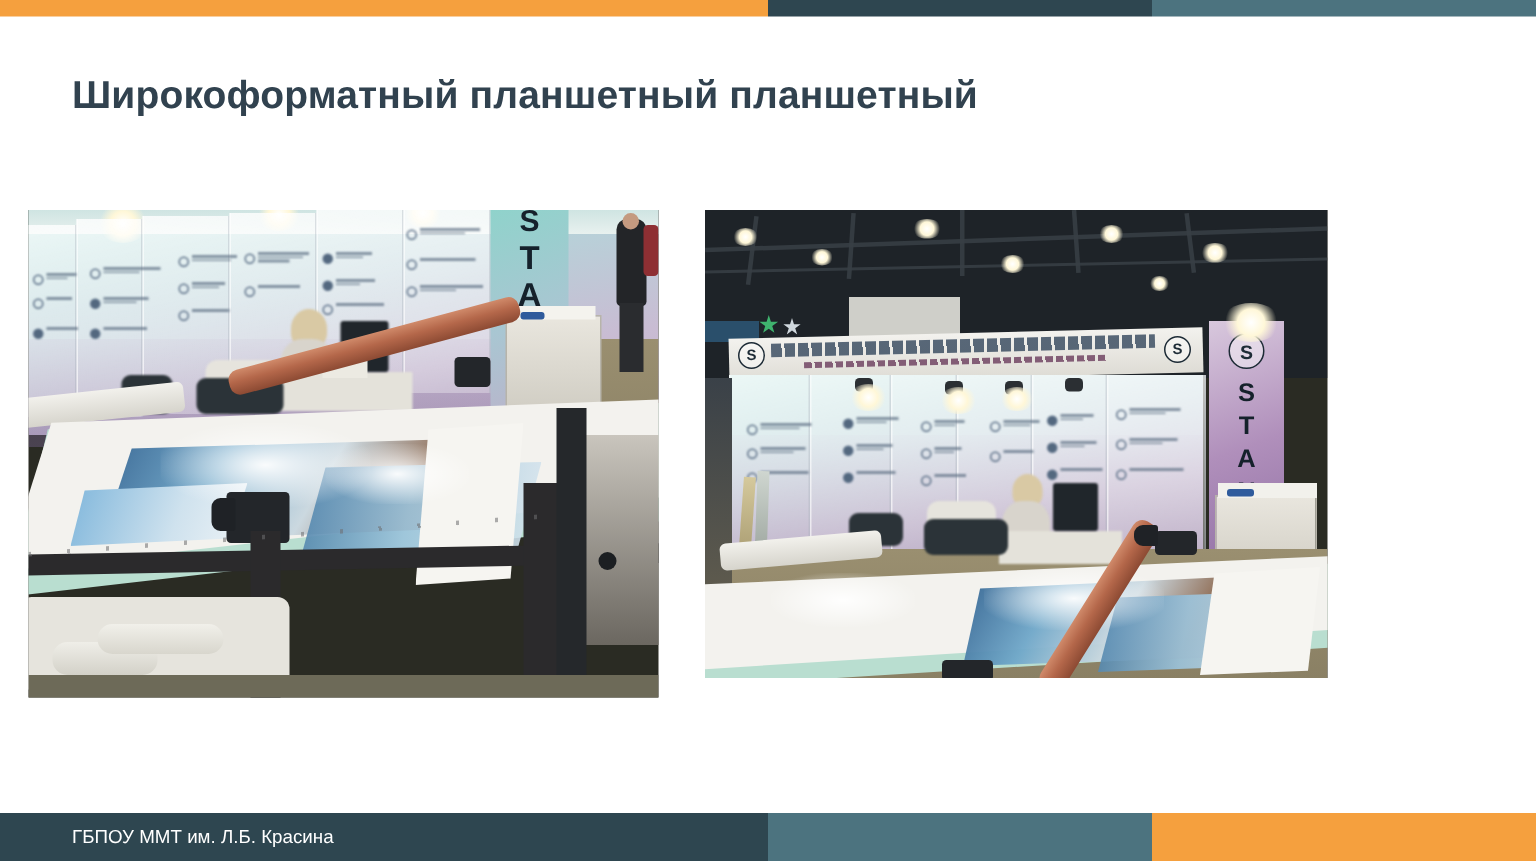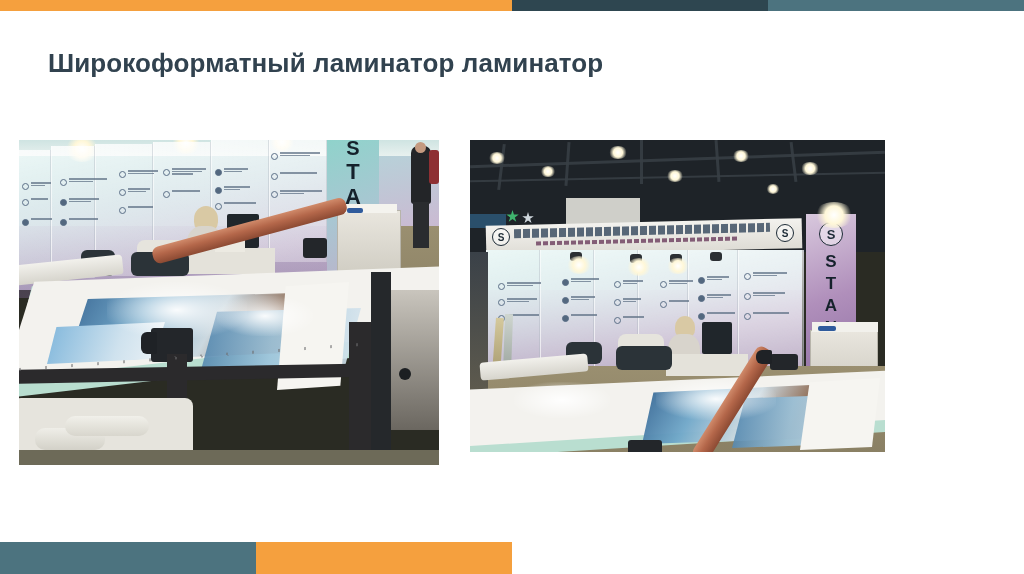--- a/index.html
+++ b/index.html
@@ -241,21 +241,21 @@
 </style>
 </head>
 <body>
 
 <div class="top-bar">
   <div class="seg-orange"></div>
   <div class="seg-dark"></div>
   <div class="seg-teal"></div>
 </div>
 
-<div class="slide-title">Широкоформатный ламинатор ламинатор</div>
+<div class="slide-title">Широкоформатный планшетный планшетный</div>
 
 <div class="photo photo-left">
   <div class="scene">
 
     <div class="booth-wall" style="left:0; top:0; width:420px; height:150px;"></div>
 
     <div style="position:absolute;left:0;top:86px;width:420px;height:72px;background:linear-gradient(180deg,rgba(160,140,180,0.18) 0%,rgba(120,100,145,0.42) 100%);"></div>
 
     <div style="position:absolute;left:0;top:0;width:420px;height:16px;background:linear-gradient(180deg,#cfe4e2 0%,#e8f1ef 100%);"></div>
     <div class="ceil-lamp" style="left:46px; top:-4px; width:34px; height:26px;"></div>
@@ -662,15 +662,18 @@
     <div class="glare" style="left:44px; top:242px; width:96px; height:36px;"></div>
 
     <div class="roller" style="left:228px; top:310px; width:130px; height:18px; transform:rotate(-58deg); transform-origin:left center;"></div>
     <div class="roller-head" style="left:300px; top:214px; width:28px; height:16px;"></div>
     <div style="position:absolute;left:286px;top:210px;width:16px;height:14px;background:#1f2226;border-radius:6px 2px 2px 6px;"></div>
     <div class="roller-head" style="left:158px; top:300px; width:34px; height:14px;"></div>
   </div>
 </div>
 
 <div class="footer-bar">
+  <div class="f-dark">
+    <span class="footer-text">ГБПОУ ММТ им. Л.Б. Красина</span>
+  </div>
   <div class="f-teal"></div>
   <div class="f-orange"></div>
 </div>
 
 </body></html>

